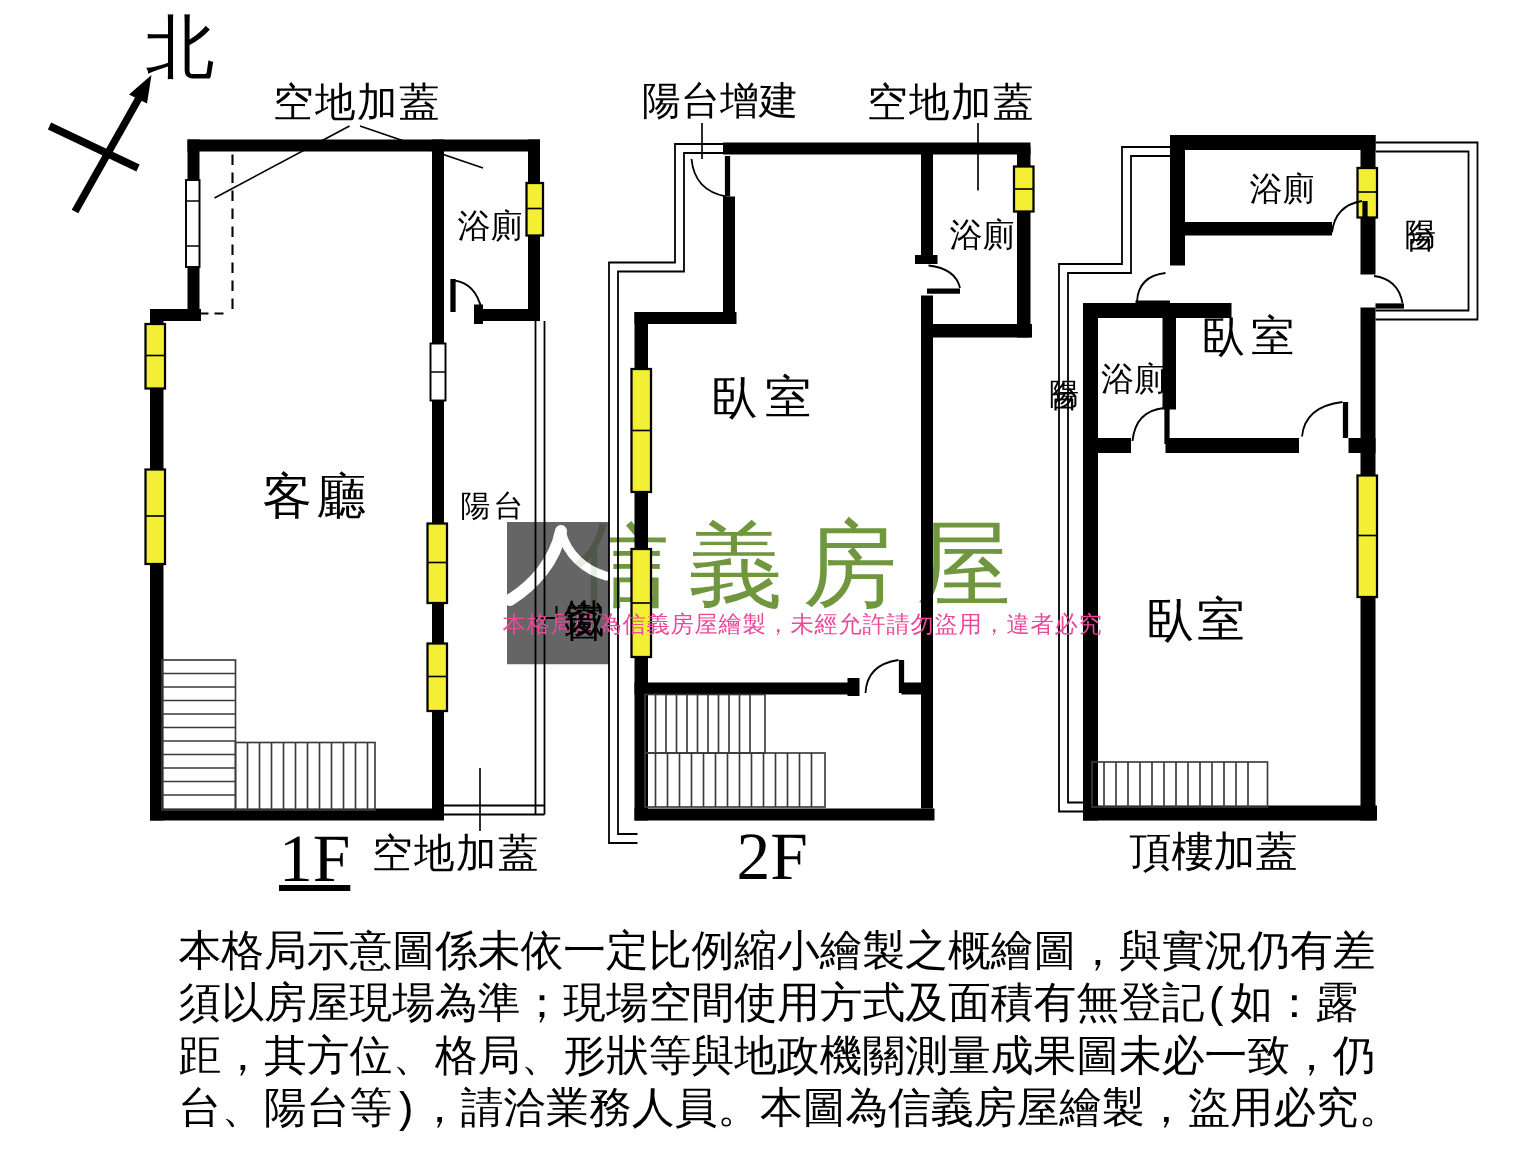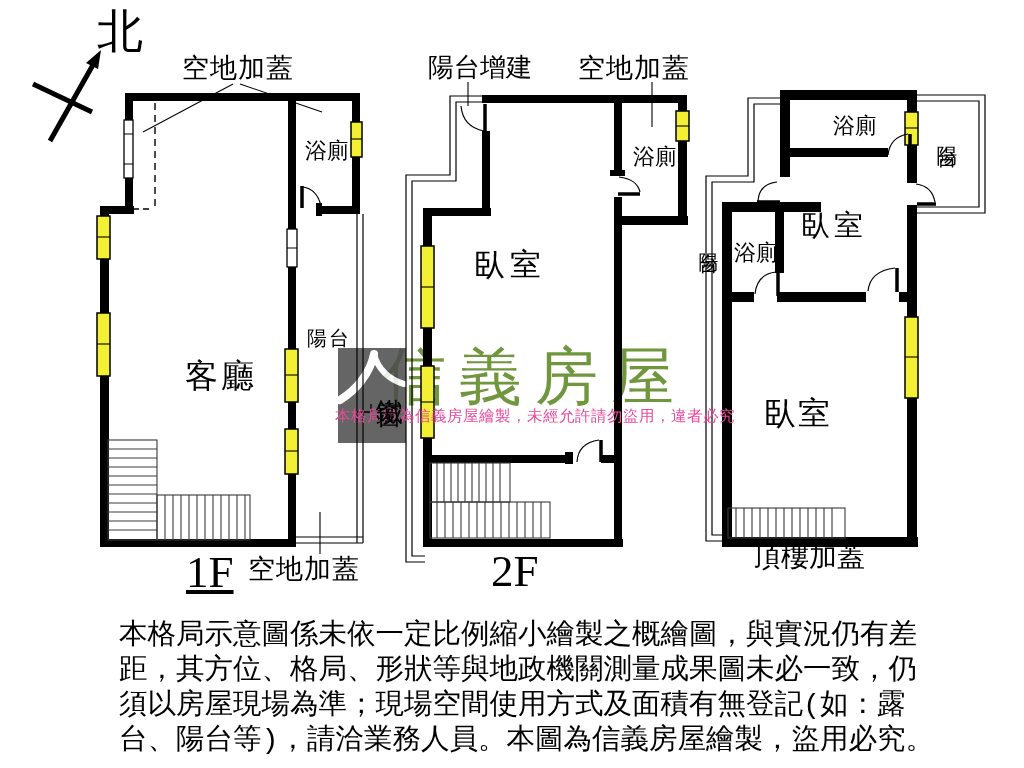--- a/index.html
+++ b/index.html
@@ -218,39 +218,39 @@
         <rect x="728" y="508" width="117" height="30"></rect>
         <path d="M736 508V538M744 508V538M752 508V538M760 508V538M768 508V538M776 508V538M784 508V538M792 508V538M800 508V538M808 508V538M816 508V538M824 508V538M832 508V538"></path>
       </g>
     </g>
   </svg>
 
   <div class="lbl" style="left:97px;top:8px;font-size:46px;">北</div>
 
   <div class="lbl" style="left:182px;top:54px;font-size:27px;letter-spacing:1px;">空地加蓋</div>
   <div class="lbl" style="left:305px;top:139px;font-size:22px;">浴廁</div>
-  <div class="lbl" style="left:185px;top:315px;font-size:33px;letter-spacing:3px;margin-top:44px;">客廳</div>
+  <div class="lbl" style="left:175px;top:315px;font-size:33px;letter-spacing:3px;">客廳</div>
   <div class="lbl" style="left:307px;top:328px;font-size:20px;letter-spacing:2px;">陽台</div>
   <div class="lbl" style="left:186px;top:549px;font-size:45px;text-decoration:underline;">1F</div>
   <div class="lbl" style="left:248px;top:555px;font-size:27px;letter-spacing:1px;">空地加蓋</div>
 
   <div class="lbl" style="left:428px;top:54px;font-size:26px;">陽台增建</div>
   <div class="lbl" style="left:578px;top:54px;font-size:27px;letter-spacing:1px;">空地加蓋</div>
   <div class="lbl" style="left:633px;top:145px;font-size:22px;">浴廁</div>
   <div class="lbl" style="left:474px;top:249px;font-size:31px;letter-spacing:5px;">臥室</div>
   <div class="lbl v" style="left:375px;top:378px;font-size:27px;">鐵窗</div>
   <div class="lbl" style="left:491px;top:548px;font-size:45px;">2F</div>
 
   <div class="lbl" style="left:833px;top:114px;font-size:22px;">浴廁</div>
   <div class="lbl v" style="left:936px;top:130px;font-size:21px;">陽台</div>
   <div class="lbl" style="left:801px;top:210px;font-size:29px;letter-spacing:4px;">臥室</div>
   <div class="lbl v" style="left:698px;top:238px;font-size:20px;">陽台</div>
   <div class="lbl" style="left:734px;top:241px;font-size:22px;">浴廁</div>
   <div class="lbl" style="left:764px;top:397px;font-size:32px;letter-spacing:2px;">臥室</div>
-  <div class="lbl" style="left:753px;top:542px;font-size:28px;">頂樓加蓋</div>
+  <div class="lbl" style="left:753px;top:554px;font-size:28px;">頂樓加蓋</div>
 
   <div id="disclaimer">
     <div>本格局示意圖係未依一定比例縮小繪製之概繪圖，與實況仍有差</div>
+    <div>須以房屋現場為準；現場空間使用方式及面積有無登記(如：露</div>
     <div>距，其方位、格局、形狀等與地政機關測量成果圖未必一致，仍</div>
-    <div>須以房屋現場為準；現場空間使用方式及面積有無登記(如：露</div>
     <div>台、陽台等)，請洽業務人員。本圖為信義房屋繪製，盜用必究。</div>
   </div>
 </div>
 
 </body></html>

